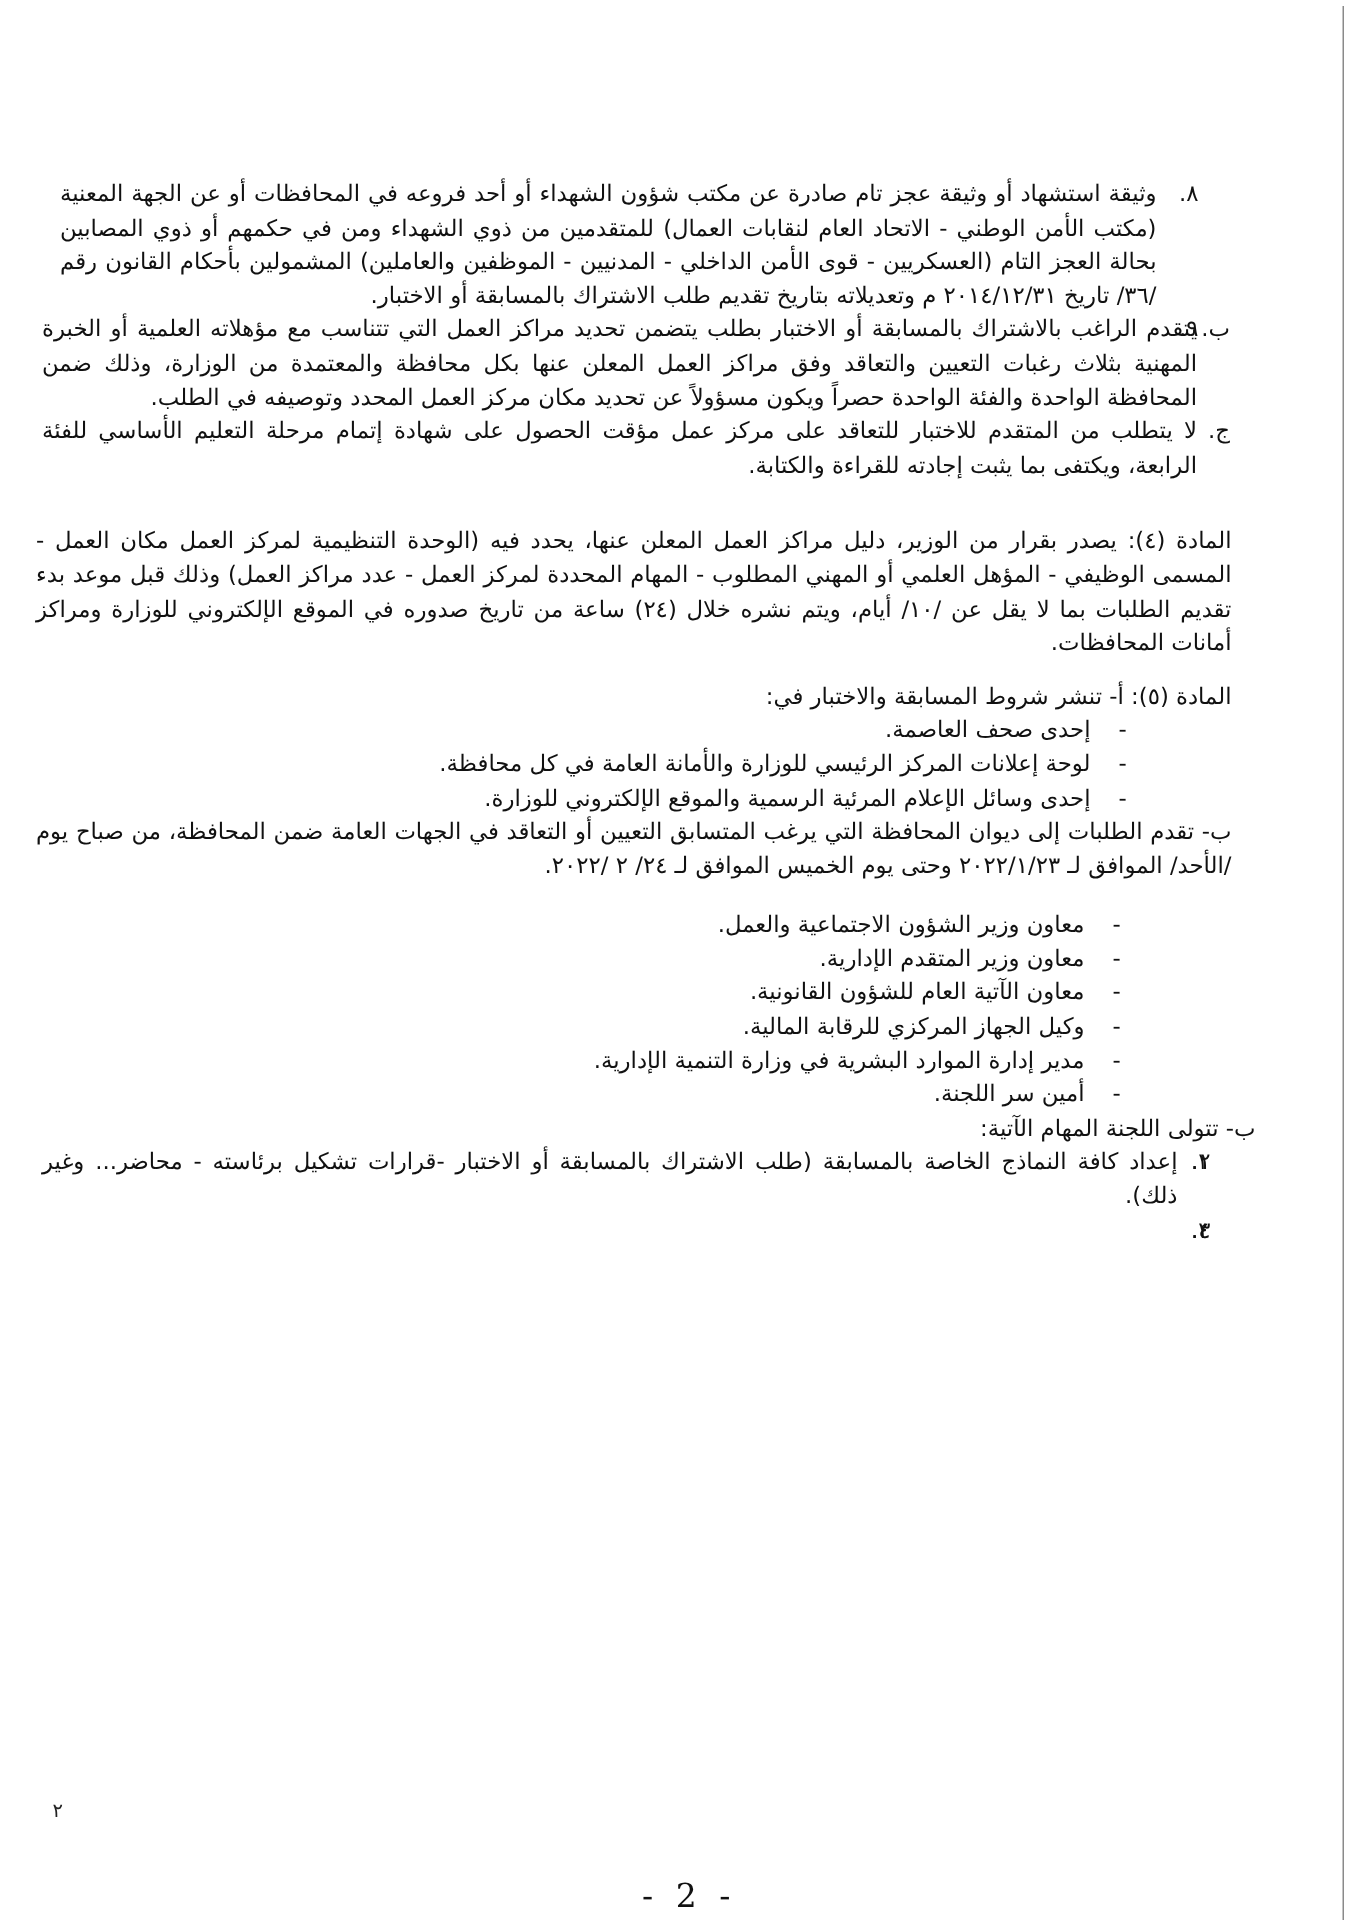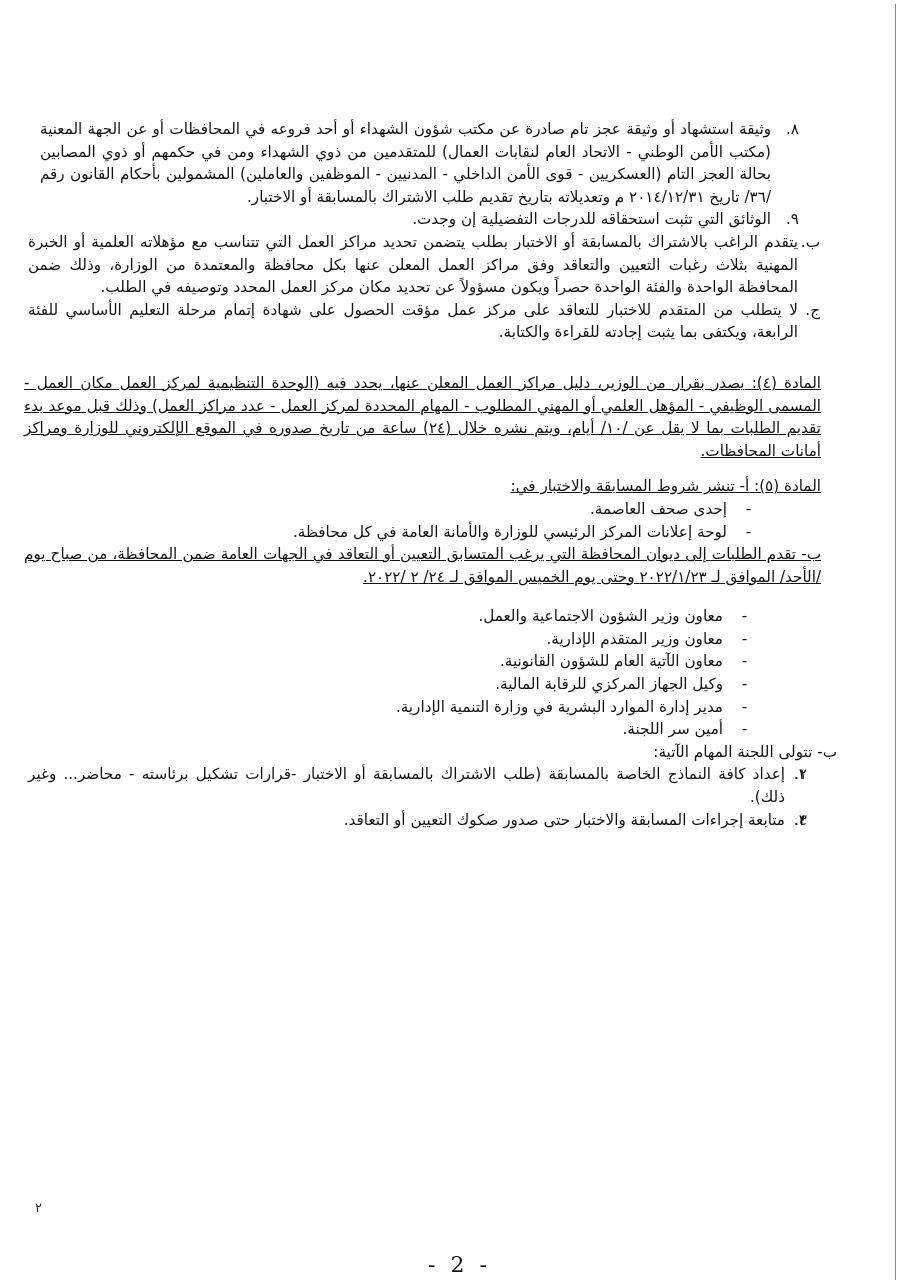--- a/index.html
+++ b/index.html
@@ -56,21 +56,20 @@
       padding-right: 22px;
     }
     .letter-item .marker {
       position: absolute;
       right: 0;
       top: 0;
     }
     .article {
       margin-right: 84px;
       margin-left: 24px;
-      text-decoration: underline;
     }
     .article .art-head {
       font-weight: normal;
     }
     .dash-list {
       margin: 0;
       padding: 0;
       list-style: none;
     }
     .dash-list li {
@@ -122,21 +121,20 @@
 <div class="right-rule"></div>
 
 <div class="page">
 
   <div class="num-item blk">
     <span class="marker">٨.</span>
     <span>وثيقة استشهاد أو وثيقة عجز تام صادرة عن مكتب شؤون الشهداء أو أحد فروعه في المحافظات أو عن الجهة المعنية (مكتب الأمن الوطني - الاتحاد العام لنقابات العمال) للمتقدمين من ذوي الشهداء ومن في حكمهم أو ذوي المصابين بحالة العجز التام (العسكريين - قوى الأمن الداخلي - المدنيين - الموظفين والعاملين) المشمولين بأحكام القانون رقم /٣٦/ تاريخ ٢٠١٤/١٢/٣١ م وتعديلاته بتاريخ تقديم طلب الاشتراك بالمسابقة أو الاختبار.</span>
   </div>
   <div class="num-item blk">
     <span class="marker">٩.</span>
-    <span>الوثائق التي تثبت استحقاقه للدرجات التفضيلية إن وجدت.</span>
   </div>
 
   <div class="letter-item blk">
     <span class="marker">ب.</span>
     <span>يتقدم الراغب بالاشتراك بالمسابقة أو الاختبار بطلب يتضمن تحديد مراكز العمل التي تتناسب مع مؤهلاته العلمية أو الخبرة المهنية بثلاث رغبات التعيين والتعاقد وفق مراكز العمل المعلن عنها بكل محافظة والمعتمدة من الوزارة، وذلك ضمن المحافظة الواحدة والفئة الواحدة حصراً ويكون مسؤولاً عن تحديد مكان مركز العمل المحدد وتوصيفه في الطلب.</span>
   </div>
   <div class="letter-item blk">
     <span class="marker">ج.</span>
     <span>لا يتطلب من المتقدم للاختبار للتعاقد على مركز عمل مؤقت الحصول على شهادة إتمام مرحلة التعليم الأساسي للفئة الرابعة، ويكتفى بما يثبت إجادته للقراءة والكتابة.</span>
   </div>
@@ -152,21 +150,21 @@
 
   <div class="article">
     <div class="blk">
       <span class="art-head">المادة (٥):</span>
       <span>أ- تنشر شروط المسابقة والاختبار في:</span>
     </div>
   </div>
   <ul class="dash-list a5-list">
     <li><span class="marker">-</span><span>إحدى صحف العاصمة.</span></li>
     <li><span class="marker">-</span><span>لوحة إعلانات المركز الرئيسي للوزارة والأمانة العامة في كل محافظة.</span></li>
-    <li><span class="marker">-</span></li>
+    <li><span class="marker">-</span><span>إحدى وسائل الإعلام المرئية الرسمية والموقع الإلكتروني للوزارة.</span></li>
   </ul>
   <div class="article blk" style="margin-right:84px;">
     <span>ب- تقدم الطلبات إلى ديوان المحافظة التي يرغب المتسابق التعيين أو التعاقد في الجهات العامة ضمن المحافظة، من صباح يوم /الأحد/ الموافق لـ ٢٠٢٢/١/٢٣ وحتى يوم الخميس الموافق لـ ٢٤/ ٢ /٢٠٢٢.</span>
   </div>
 
   <ul class="dash-list a6-list">
     <li><span class="marker">-</span><span>معاون وزير الشؤون الاجتماعية والعمل.</span></li>
     <li><span class="marker">-</span><span>معاون وزير المتقدم الإدارية.</span></li>
     <li><span class="marker">-</span><span>معاون الآتية العام للشؤون القانونية.</span></li>
     <li><span class="marker">-</span><span>وكيل الجهاز المركزي للرقابة المالية.</span></li>
@@ -181,18 +179,17 @@
   </div>
   <div class="task-item blk">
     <span class="marker">٢.</span>
     <span>إعداد كافة النماذج الخاصة بالمسابقة (طلب الاشتراك بالمسابقة أو الاختبار -قرارات تشكيل برئاسته - محاضر... وغير ذلك).</span>
   </div>
   <div class="task-item blk">
     <span class="marker">٣.</span>
   </div>
   <div class="task-item blk">
     <span class="marker">٤.</span>
-    <span>متابعة إجراءات المسابقة والاختبار حتى صدور صكوك التعيين أو التعاقد.</span>
   </div>
 </div>
 
 <div class="page-num-corner">٢</div>
 <div class="page-num-hand">- 2 -</div>
 
 </body></html>

